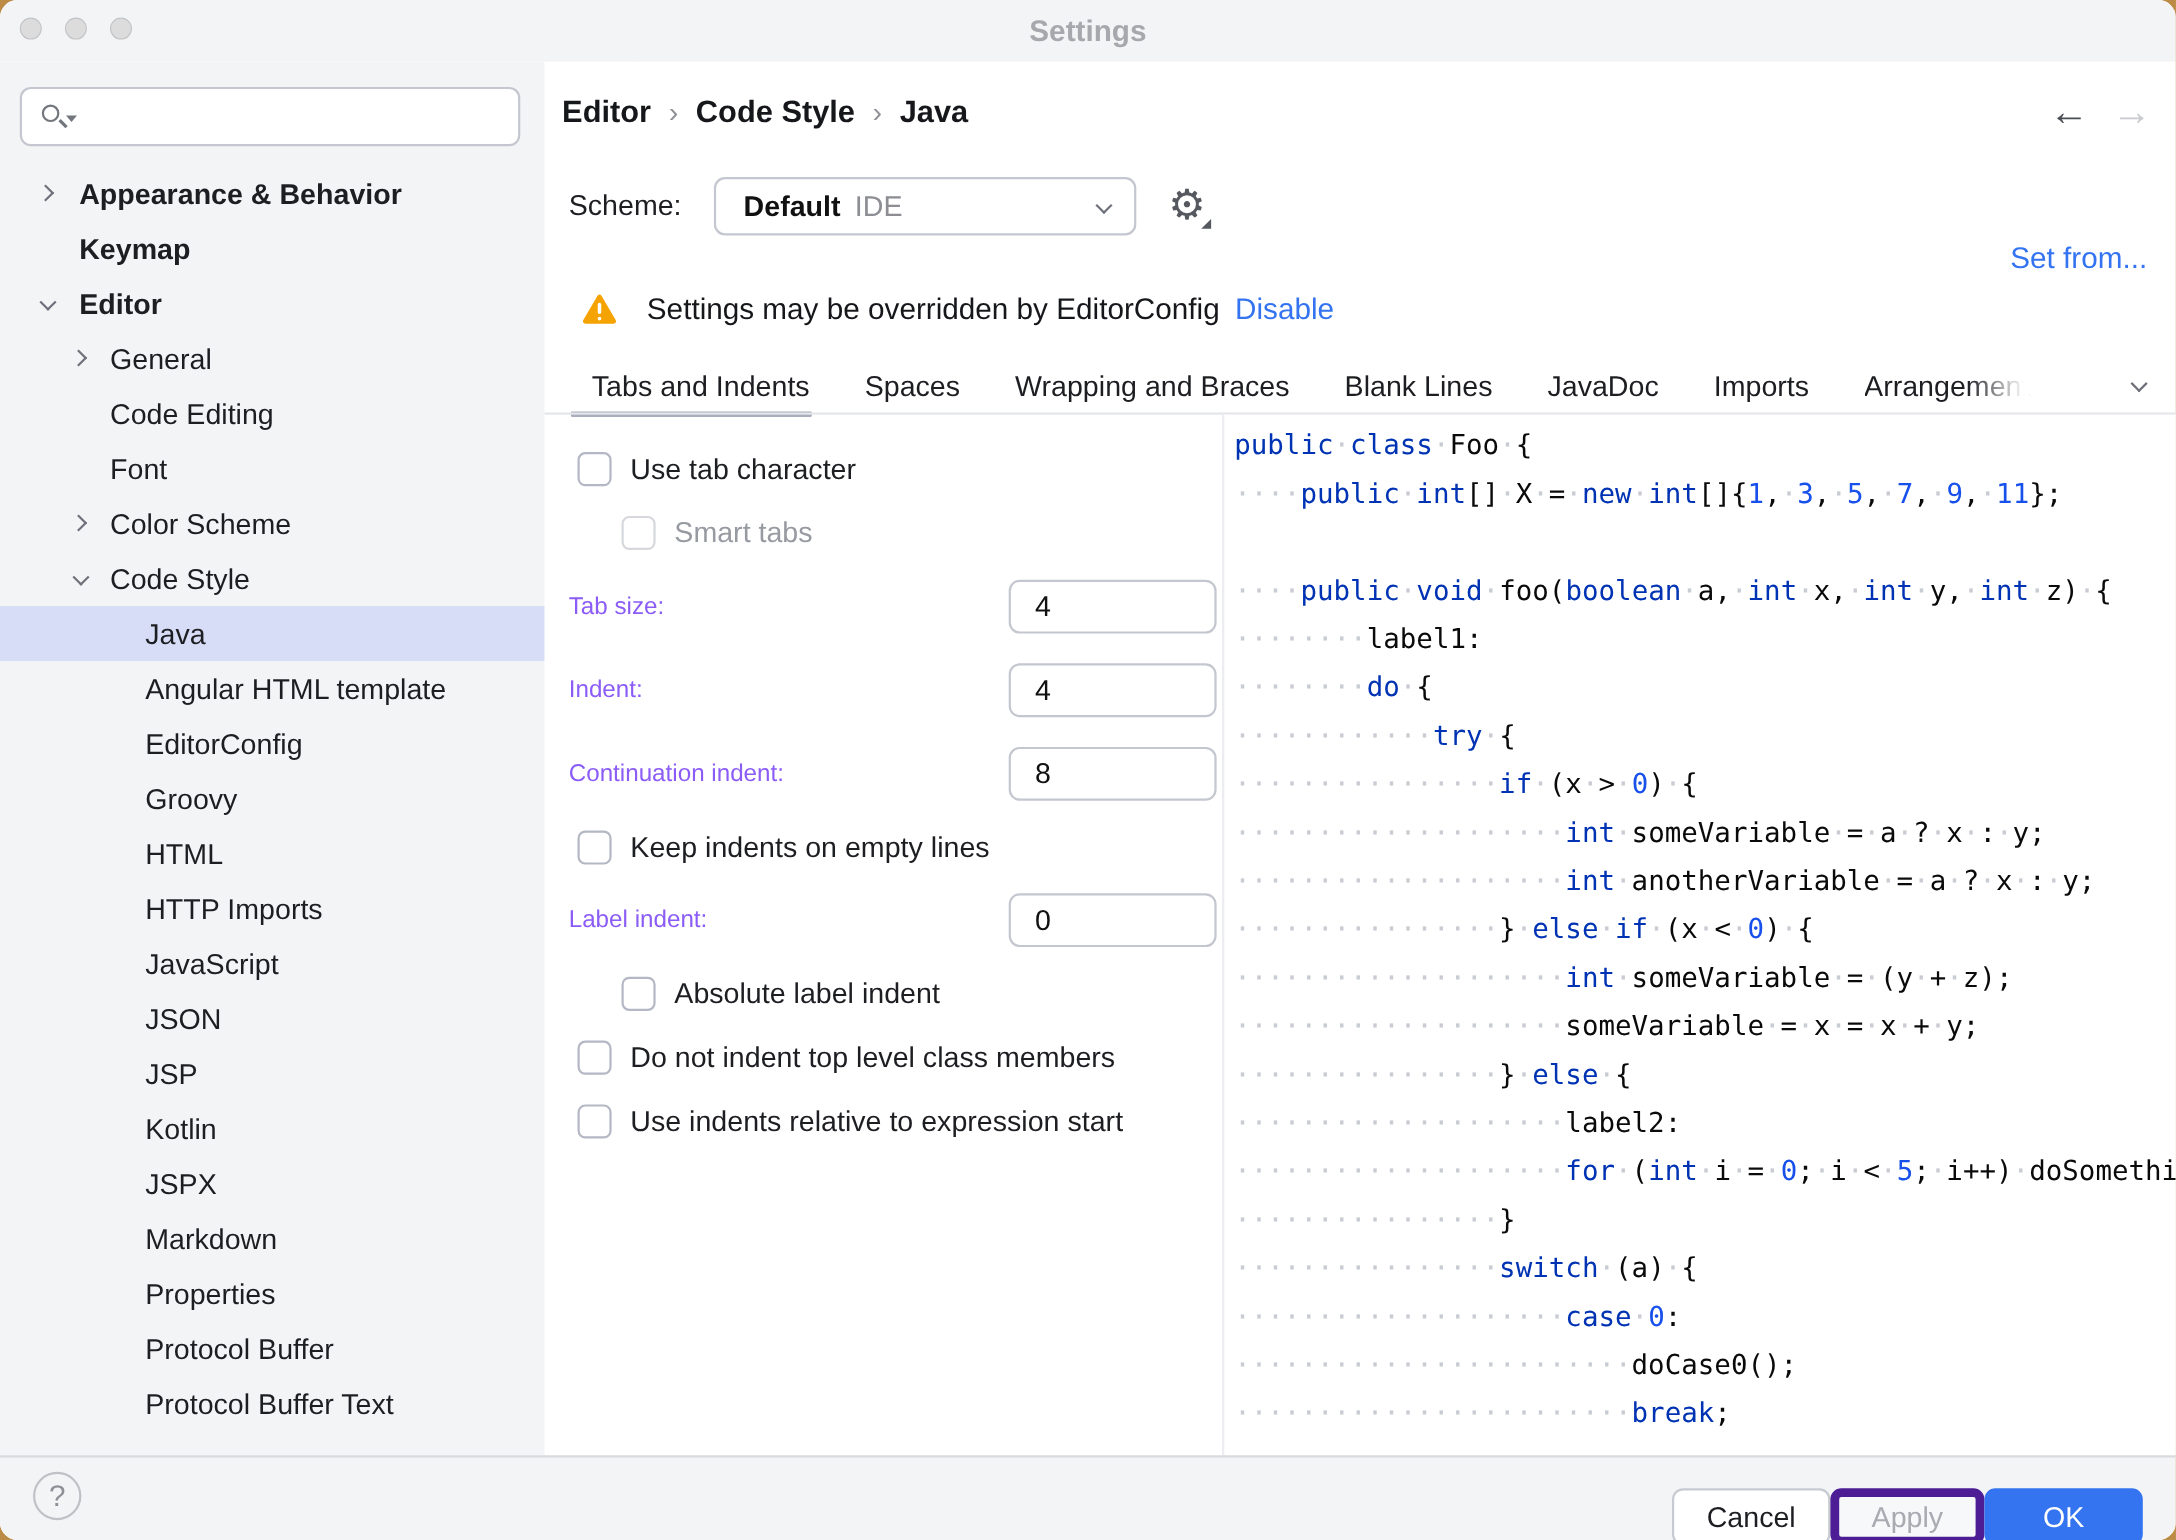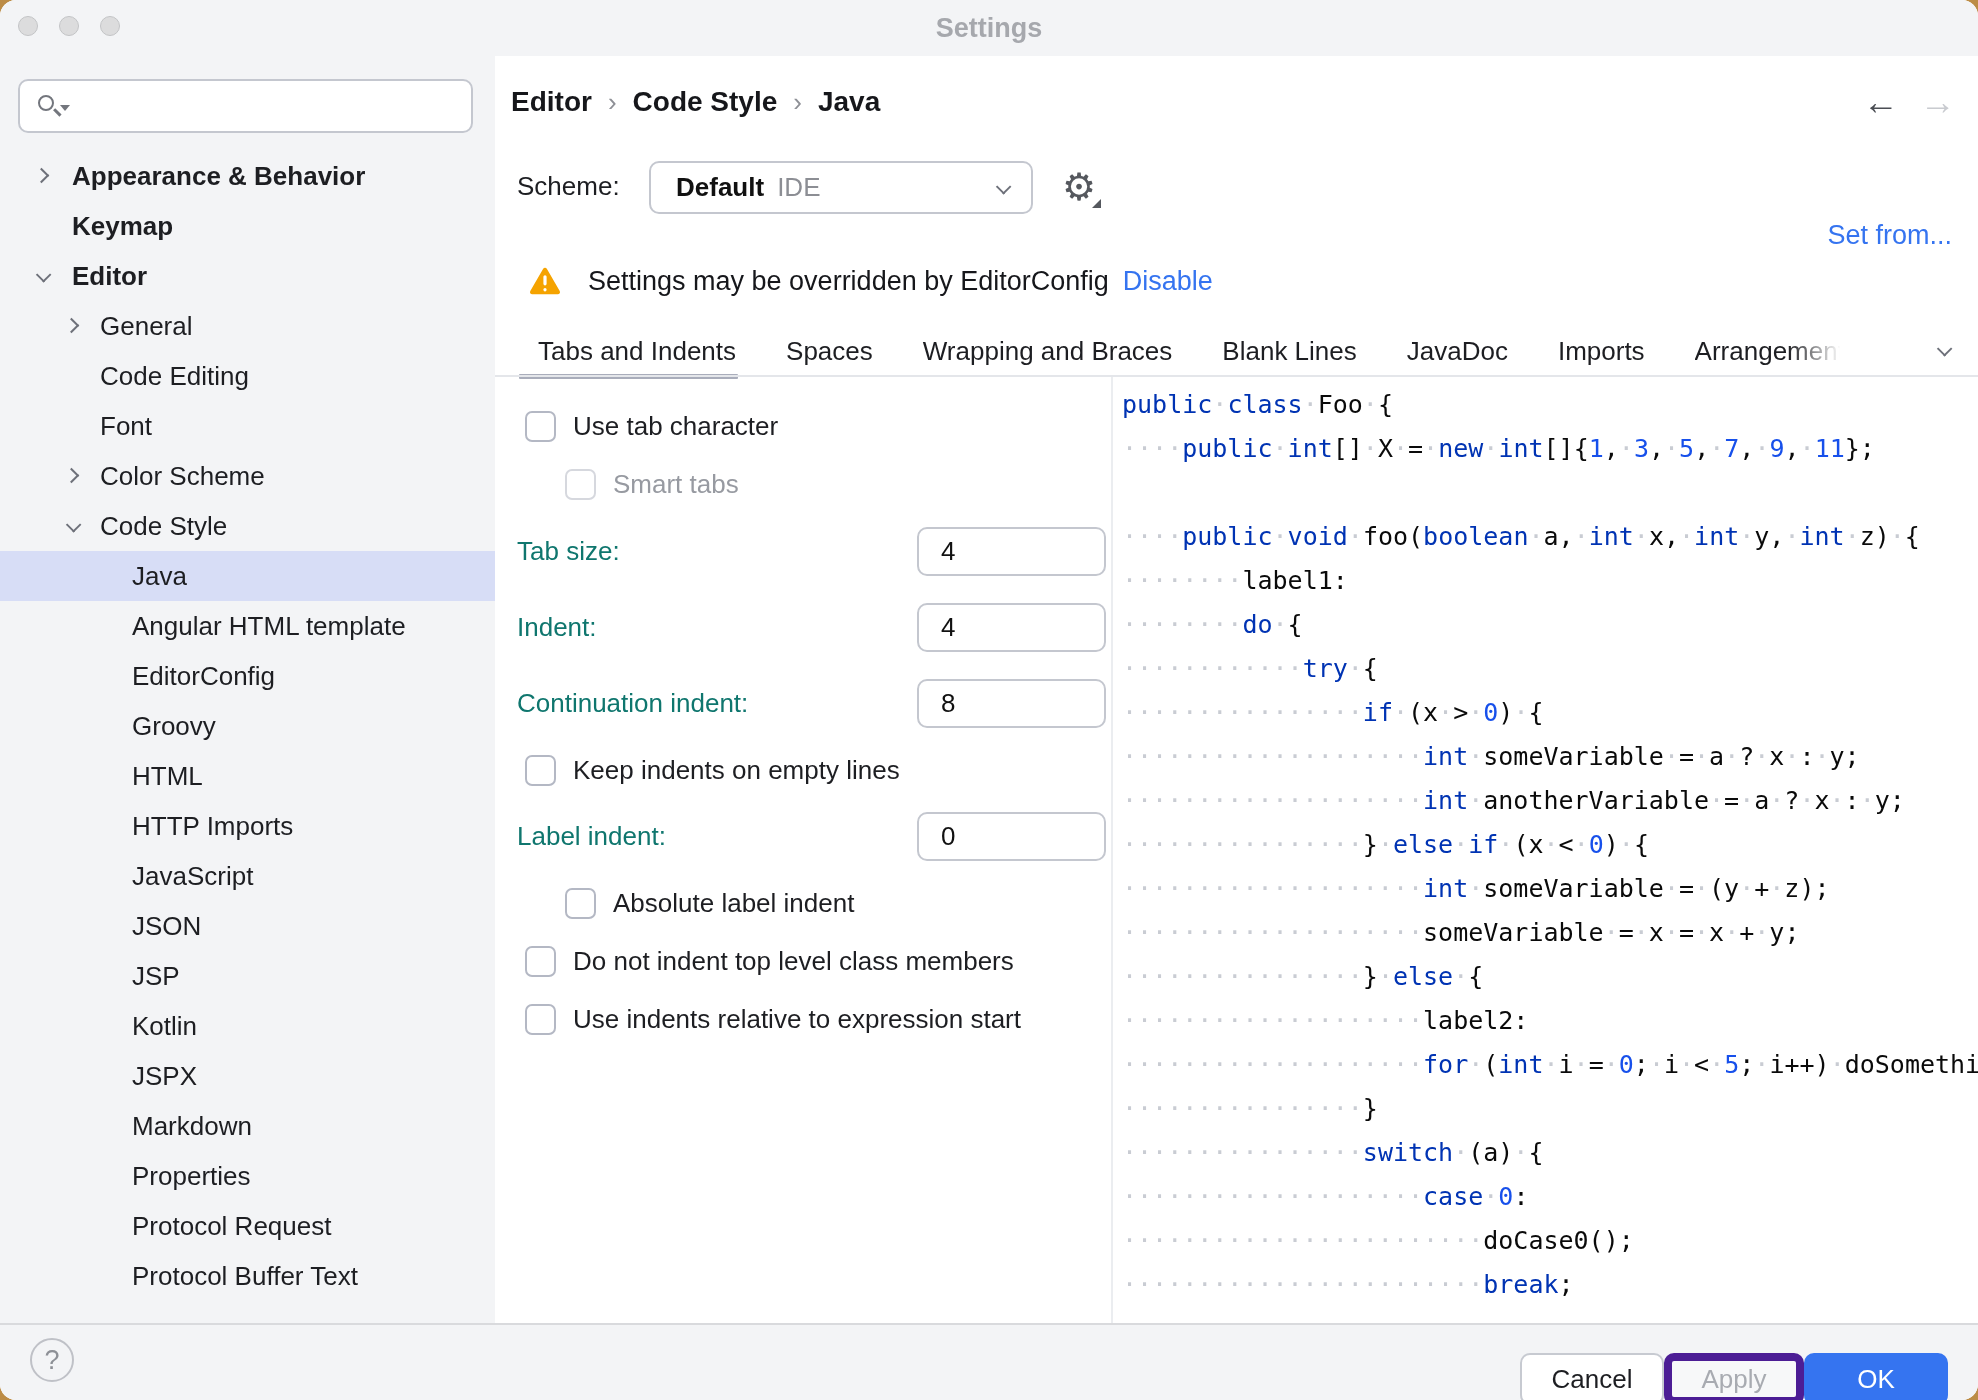--- a/index.html
+++ b/index.html
@@ -57,21 +57,21 @@
   .tabs-border { position:absolute; left:0; right:0; top:319px; height:2px; background:#e4e6ea; }
   .tabs-more { position:absolute; right:30px; top:288px; }
 
   
   .form { position:absolute; left:0; top:321px; width:616px; bottom:0; }
   .frow { position:absolute; height:48px; display:flex; align-items:center; }
   .cb { width:31px; height:31px; background:#fff; border:2.5px solid #b4b8c4; border-radius:7px; flex:none; }
   .cb.dis { border-color:#d6d8de; }
   .frow .cl { font-size:26px; color:#1d1e22; margin-left:17px; }
   .frow .cl.dis { color:#979aa1; }
-  .frow .nl { font-size:26px; color:#0f766e; }
+  .frow .nl { font-size:22px; color:#8b5cf6; }
   .ninput { position:absolute; left:400px; width:189px; height:49px; background:#fff; border:2px solid #c4c7cf; border-radius:10px; font-size:26px; color:#111; padding-left:22px; display:flex; align-items:center; }
 
   
   .code-pane { position:absolute; left:616px; top:321px; right:0; bottom:0; background:#fff; border-left:2px solid #ebedf0; overflow:hidden; padding:6px 0 0 9px; }
   .cline { height:44px; line-height:44px; white-space:pre; font-family:"DejaVu Sans Mono", monospace; font-size:25px; color:#0a0a0a; }
   .cline .k { color:#0033B3; }
   .cline .n { color:#1750EB; }
   .cline .ws { color:#c9ccd3; }
 
   
@@ -166,21 +166,21 @@
         <div class="tree-row">
           <span style="margin-left: 132px;">JSPX</span>
         </div>
         <div class="tree-row">
           <span style="margin-left: 132px;">Markdown</span>
         </div>
         <div class="tree-row">
           <span style="margin-left: 132px;">Properties</span>
         </div>
         <div class="tree-row">
-          <span style="margin-left: 132px;">Protocol Request</span>
+          <span style="margin-left: 132px;">Protocol Buffer</span>
         </div>
         <div class="tree-row">
           <span style="margin-left: 132px;">Protocol Buffer Text</span>
         </div>
       </div>
   </aside>
 
   <main class="main">
     <div class="breadcrumb">
       <span>Editor</span><span class="sep">›</span><span>Code Style</span><span class="sep">›</span><span>Java</span>

